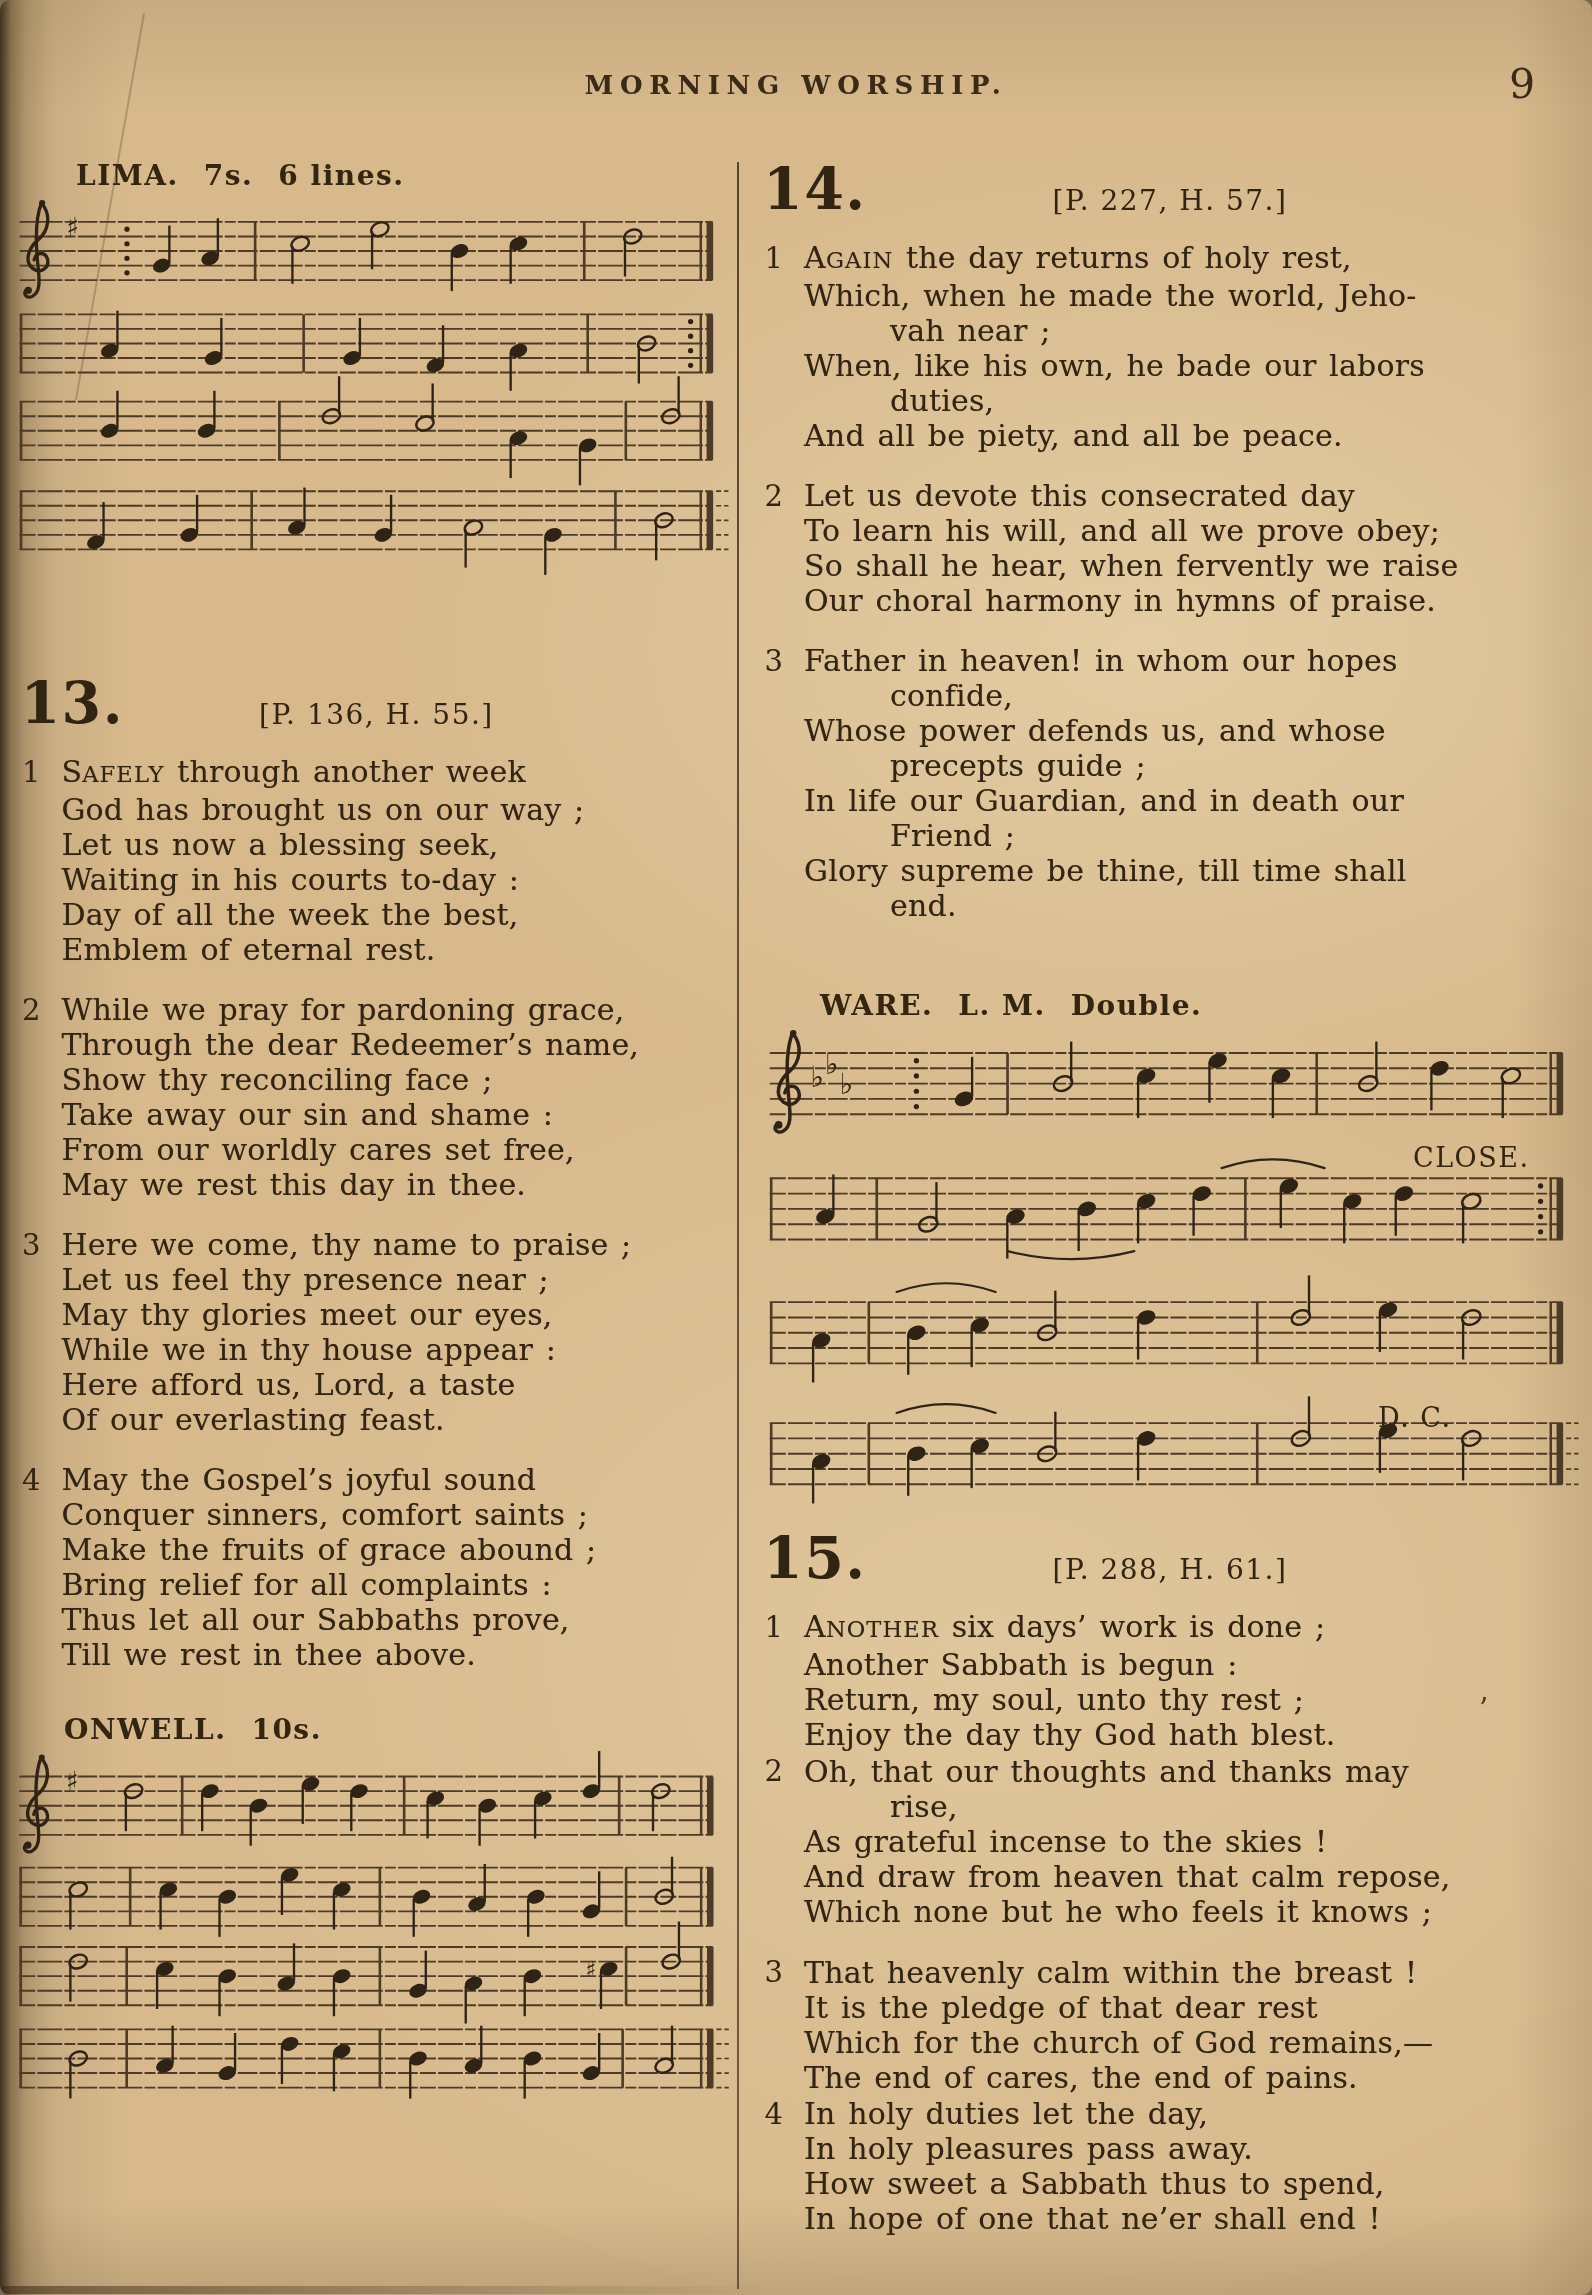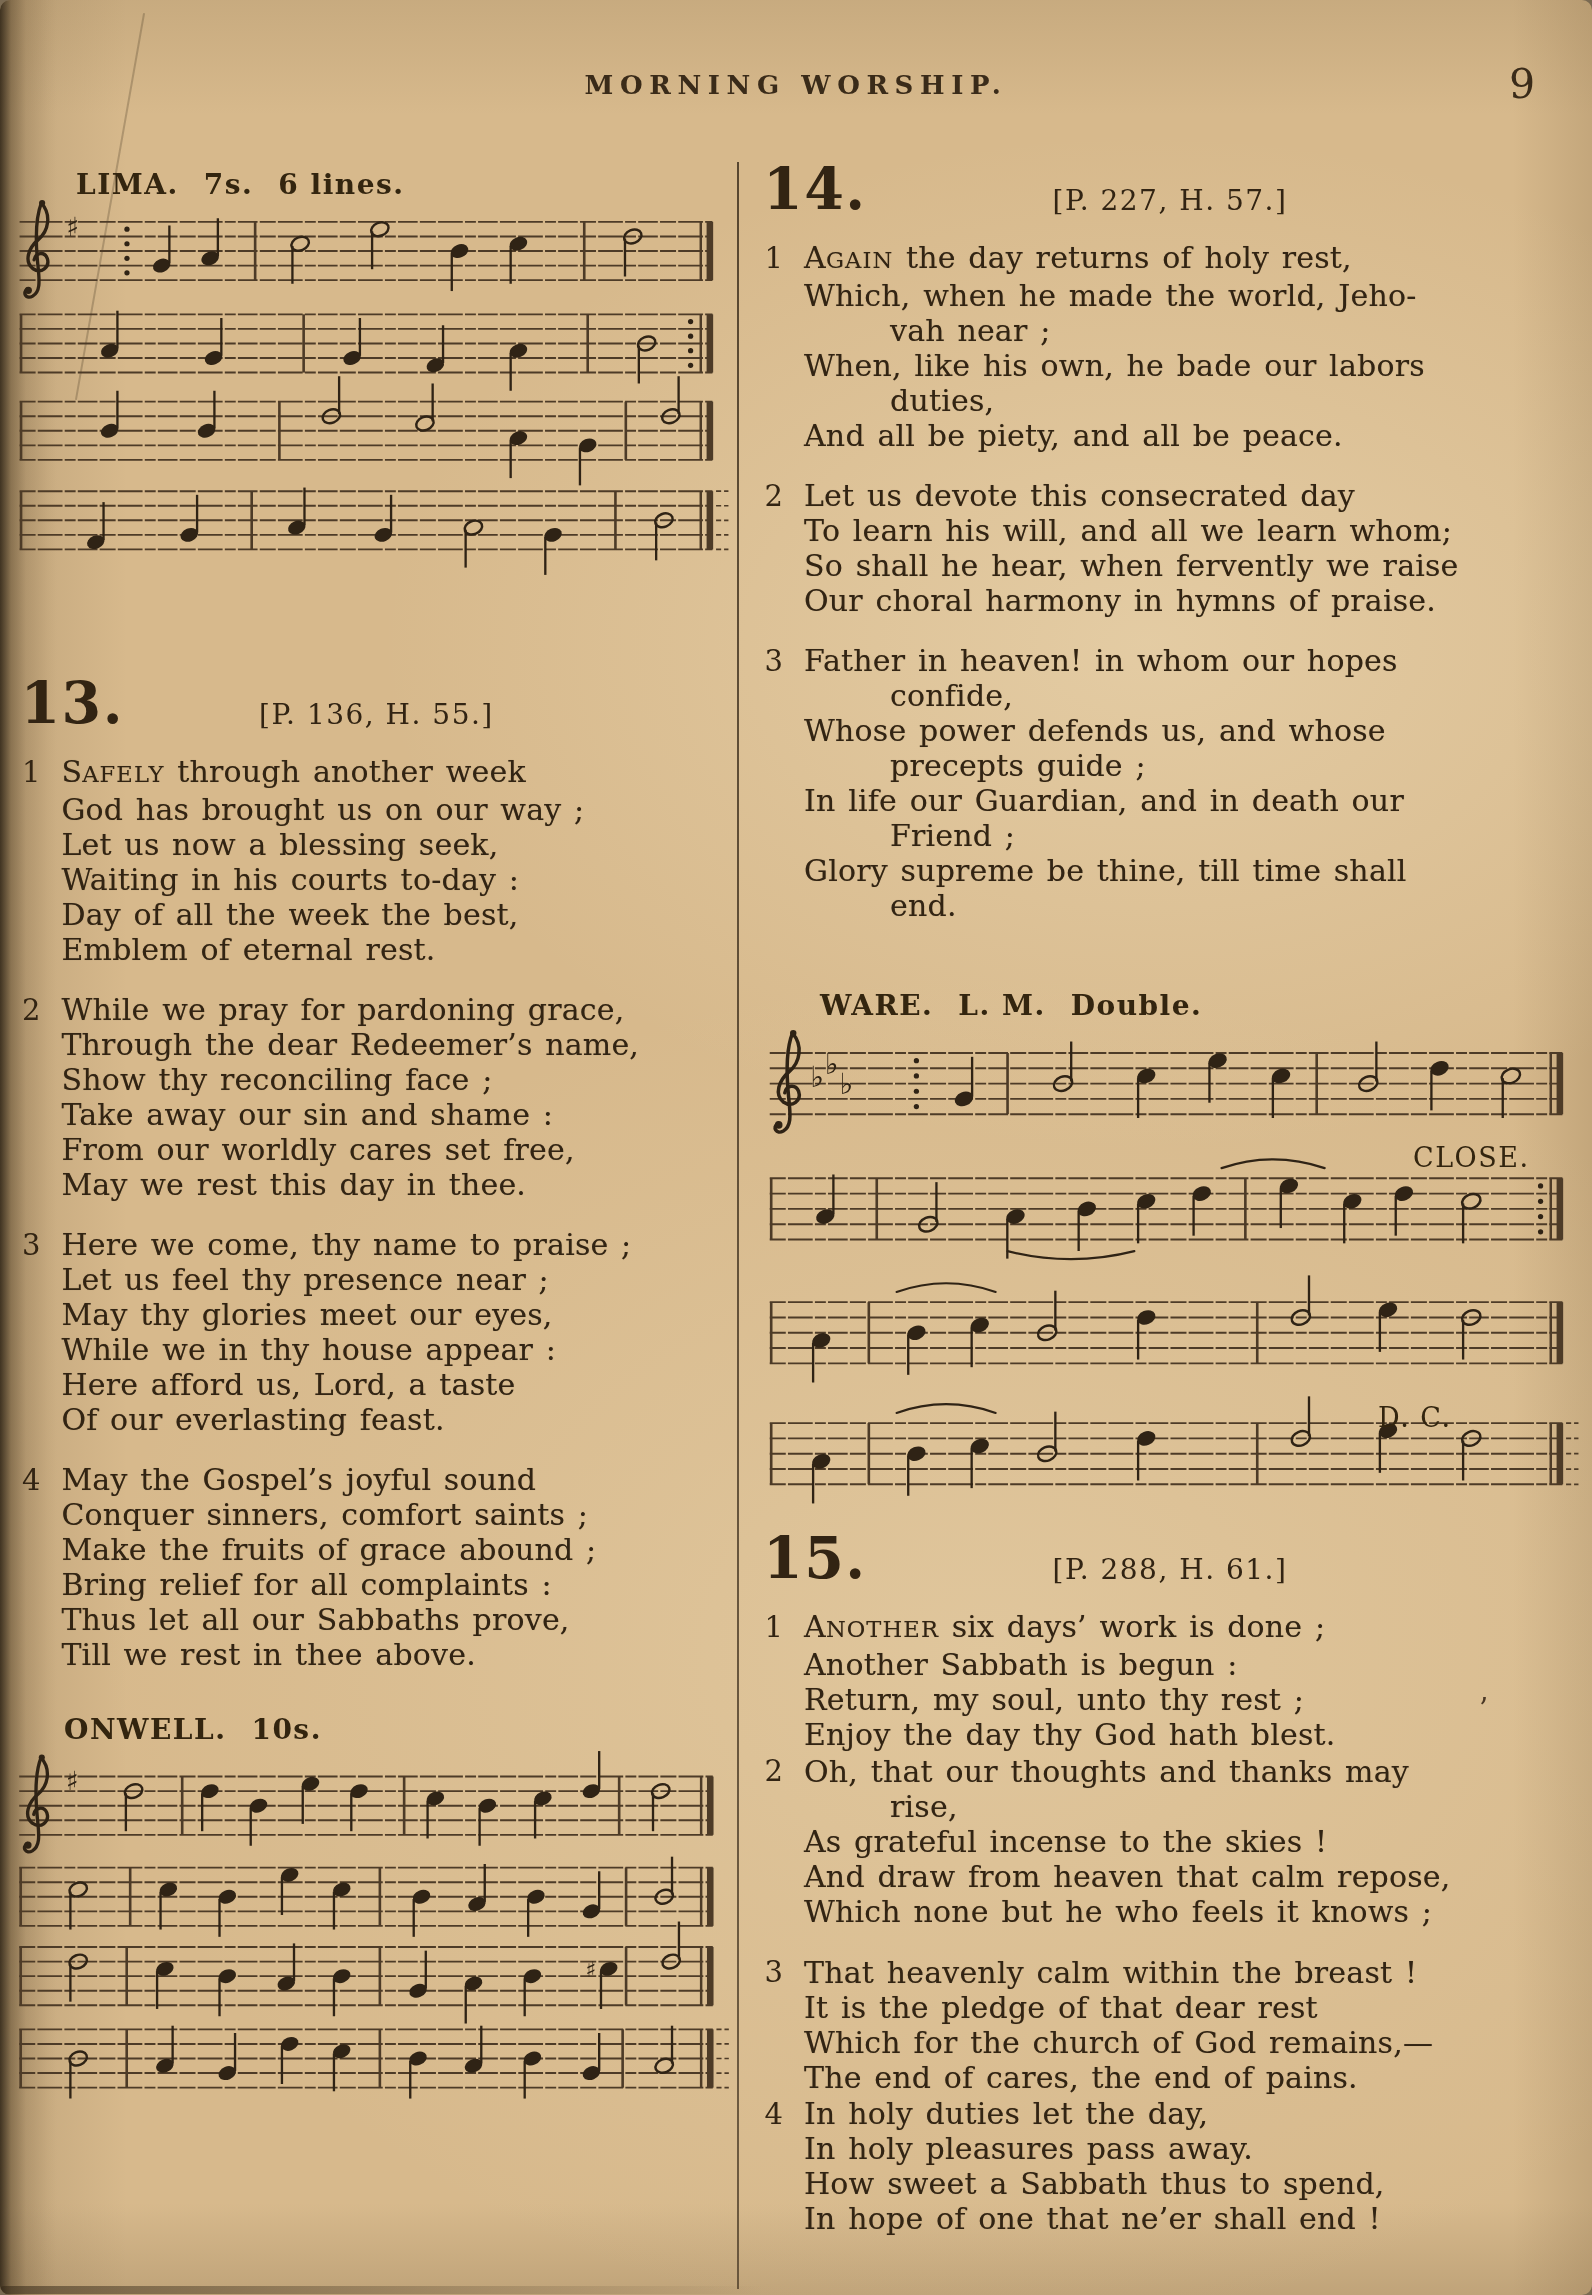--- a/index.html
+++ b/index.html
@@ -50,21 +50,21 @@
 
 <div id="page">
   <div class="binding-edge"></div>
   <div class="bottom-edge"></div>
   <div class="scratch"></div>
 
   <div class="running-head">MORNING WORSHIP.</div>
   <div class="page-num">9</div>
   <div class="col-divider"></div>
 
-  <div class="tune-title" style="left:76px;top:168px">
+  <div class="tune-title" style="left:76px;top:159px">
     <span class="tpart">LIMA.</span><span class="tpart">7s.</span><span>6 lines.</span>
   </div>
   <svg id="music-lima" class="music" viewBox="0 0 980 540" style="left: 8.7px; top: 211px; width: 714px; height: 393px;">
       <line x1="14" y1="15" x2="966" y2="15" stroke="#4d3b27" stroke-width="2.6" stroke-dasharray="22 3 34 3 15 3 27 3"></line>
       <line x1="14" y1="35" x2="966" y2="35" stroke="#4d3b27" stroke-width="2.6" stroke-dasharray="22 3 34 3 15 3 27 3"></line>
       <line x1="14" y1="55" x2="966" y2="55" stroke="#4d3b27" stroke-width="2.6" stroke-dasharray="22 3 34 3 15 3 27 3"></line>
       <line x1="14" y1="75" x2="966" y2="75" stroke="#4d3b27" stroke-width="2.6" stroke-dasharray="22 3 34 3 15 3 27 3"></line>
       <line x1="14" y1="95" x2="966" y2="95" stroke="#4d3b27" stroke-width="2.6" stroke-dasharray="22 3 34 3 15 3 27 3"></line>
       <line x1="337.68" y1="15" x2="337.68" y2="95" stroke="#4d3b27" stroke-width="3.6"></line>
       <line x1="789.88" y1="15" x2="789.88" y2="95" stroke="#4d3b27" stroke-width="3.6"></line>
@@ -374,21 +374,21 @@
           <div class="vline">A<span class="lead-caps">GAIN</span> the day returns of holy rest,</div>
           <div class="vline">Which, when he made the world, Jeho-</div>
           <div class="vline ind">vah near ;</div>
           <div class="vline">When, like his own, he bade our labors</div>
           <div class="vline ind">duties,</div>
           <div class="vline">And all be piety, and all be peace.</div>
         </div>
         <div class="verse">
           <span class="vnum">2</span>
           <div class="vline">Let us devote this consecrated day</div>
-          <div class="vline">To learn his will, and all we learn whom;</div>
+          <div class="vline">To learn his will, and all we prove obey;</div>
           <div class="vline">So shall he hear, when fervently we raise</div>
           <div class="vline">Our choral harmony in hymns of praise.</div>
         </div>
         <div class="verse">
           <span class="vnum">3</span>
           <div class="vline">Father in heaven! in whom our hopes</div>
           <div class="vline ind">confide,</div>
           <div class="vline">Whose power defends us, and whose</div>
           <div class="vline ind">precepts guide ;</div>
           <div class="vline">In life our Guardian, and in death our</div>

